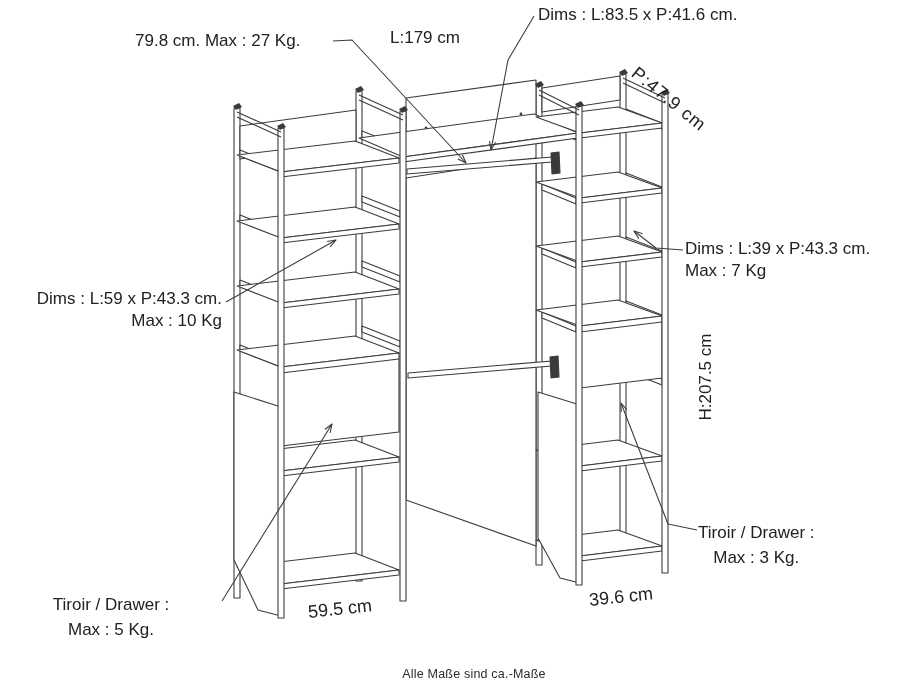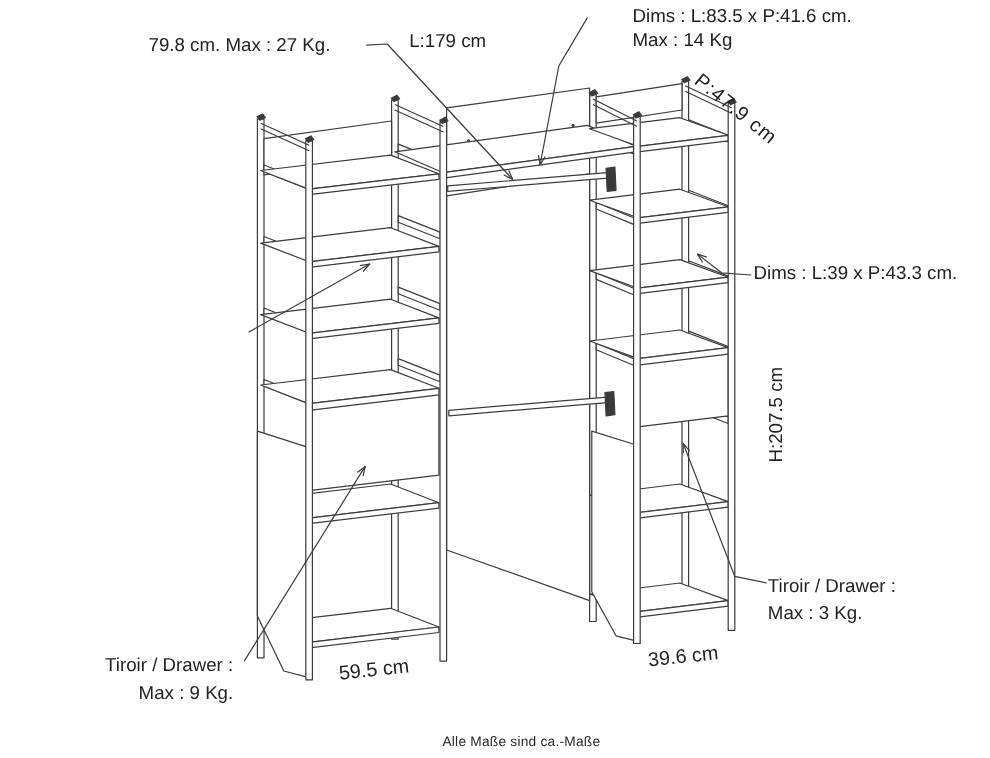--- a/index.html
+++ b/index.html
@@ -8,21 +8,21 @@
     font-family:"Liberation Sans",sans-serif;color:#222;
   }
   #lineart{position:absolute;left:0;top:0;}
   .lbl{position:absolute;font-size:17px;line-height:22px;color:#222;white-space:nowrap;}
   .lbl div{white-space:nowrap;}
   .r{text-align:right;}
   .rot{transform-origin:left top;}
   #lbl-height{transform:translate(-50%,-50%) rotate(-90deg);transform-origin:center center;}
   #lbl-footer{position:absolute;left:0;top:667px;width:900px;text-align:center;
     font-size:12.5px;color:#2b2b2b;letter-spacing:0.2px;padding-left:24px;}
-  .big3{line-height:25px;}
+  .big3{line-height:25px;text-align:center;}
 </style>
 </head>
 <body>
 
 <div id="stage">
 
   <svg id="lineart" width="900" height="689" viewBox="0 0 900 689" fill="none" stroke="#3c3c3c" stroke-width="1.1" stroke-linejoin="round">
 
     <g fill="#ffffff">
       <rect x="234" y="108" width="6" height="490"></rect>
@@ -160,39 +160,43 @@
       <path d="M330.1,432.8 L332,424 L324.9,429.5"></path>
       <path d="M697,530 L668,524 L621,403"></path>
       <path d="M626.9,409.8 L621,403 L621.2,412"></path>
     </g>
   </svg>
 
   <div class="lbl" id="lbl-penderie" style="left:135px;top:30px;">
     <div>79.8 cm. Max : 27 Kg.</div>
   </div>
 
-  <div class="lbl" style="left:372px;top:27px;">L:179 cm</div>
-
-  <div class="lbl" style="left:538px;top:4px;margin-left:37px;">
+  <div class="lbl" style="left:390px;top:27px;">L:179 cm</div>
+
+  <div class="lbl" style="left:538px;top:4px;">
     <div>Dims : L:83.5 x P:41.6 cm.</div>
-    <div>Max : 14 Kg</div>
   </div>
 
   <div class="lbl rot" style="left:641px;top:62px;font-size:18px;letter-spacing:1px;transform:rotate(39deg);">P:47.9 cm</div>
 
   <div class="lbl" style="left:685px;top:238px;">
     <div>Dims : L:39 x P:43.3 cm.</div>
-  </div>
-
+    <div>Max : 7 Kg</div>
+  </div>
+
+  <div class="lbl r" style="left:4px;top:288px;width:218px;">
+    <div>Dims : L:59 x P:43.3 cm.</div>
+    <div>Max : 10 Kg</div>
+  </div>
 
   <div class="lbl" id="lbl-height" style="left:706px;top:377px;">H:207.5 cm</div>
 
   <div class="lbl r big3" style="left:10px;top:592px;width:202px;">
     <div>Tiroir / Drawer :</div>
-    <div>Max : 9 Kg.</div>
+    <div>Max : 5 Kg.</div>
   </div>
 
   <div class="lbl big3" style="left:698px;top:520px;">
     <div>Tiroir / Drawer :</div>
     <div>Max : 3 Kg.</div>
   </div>
 
   <div class="lbl rot" style="left:307px;top:601px;font-size:18px;transform:rotate(-6deg);">59.5 cm</div>
 
   <div class="lbl rot" style="left:588px;top:589px;font-size:18px;transform:rotate(-6deg);">39.6 cm</div>

